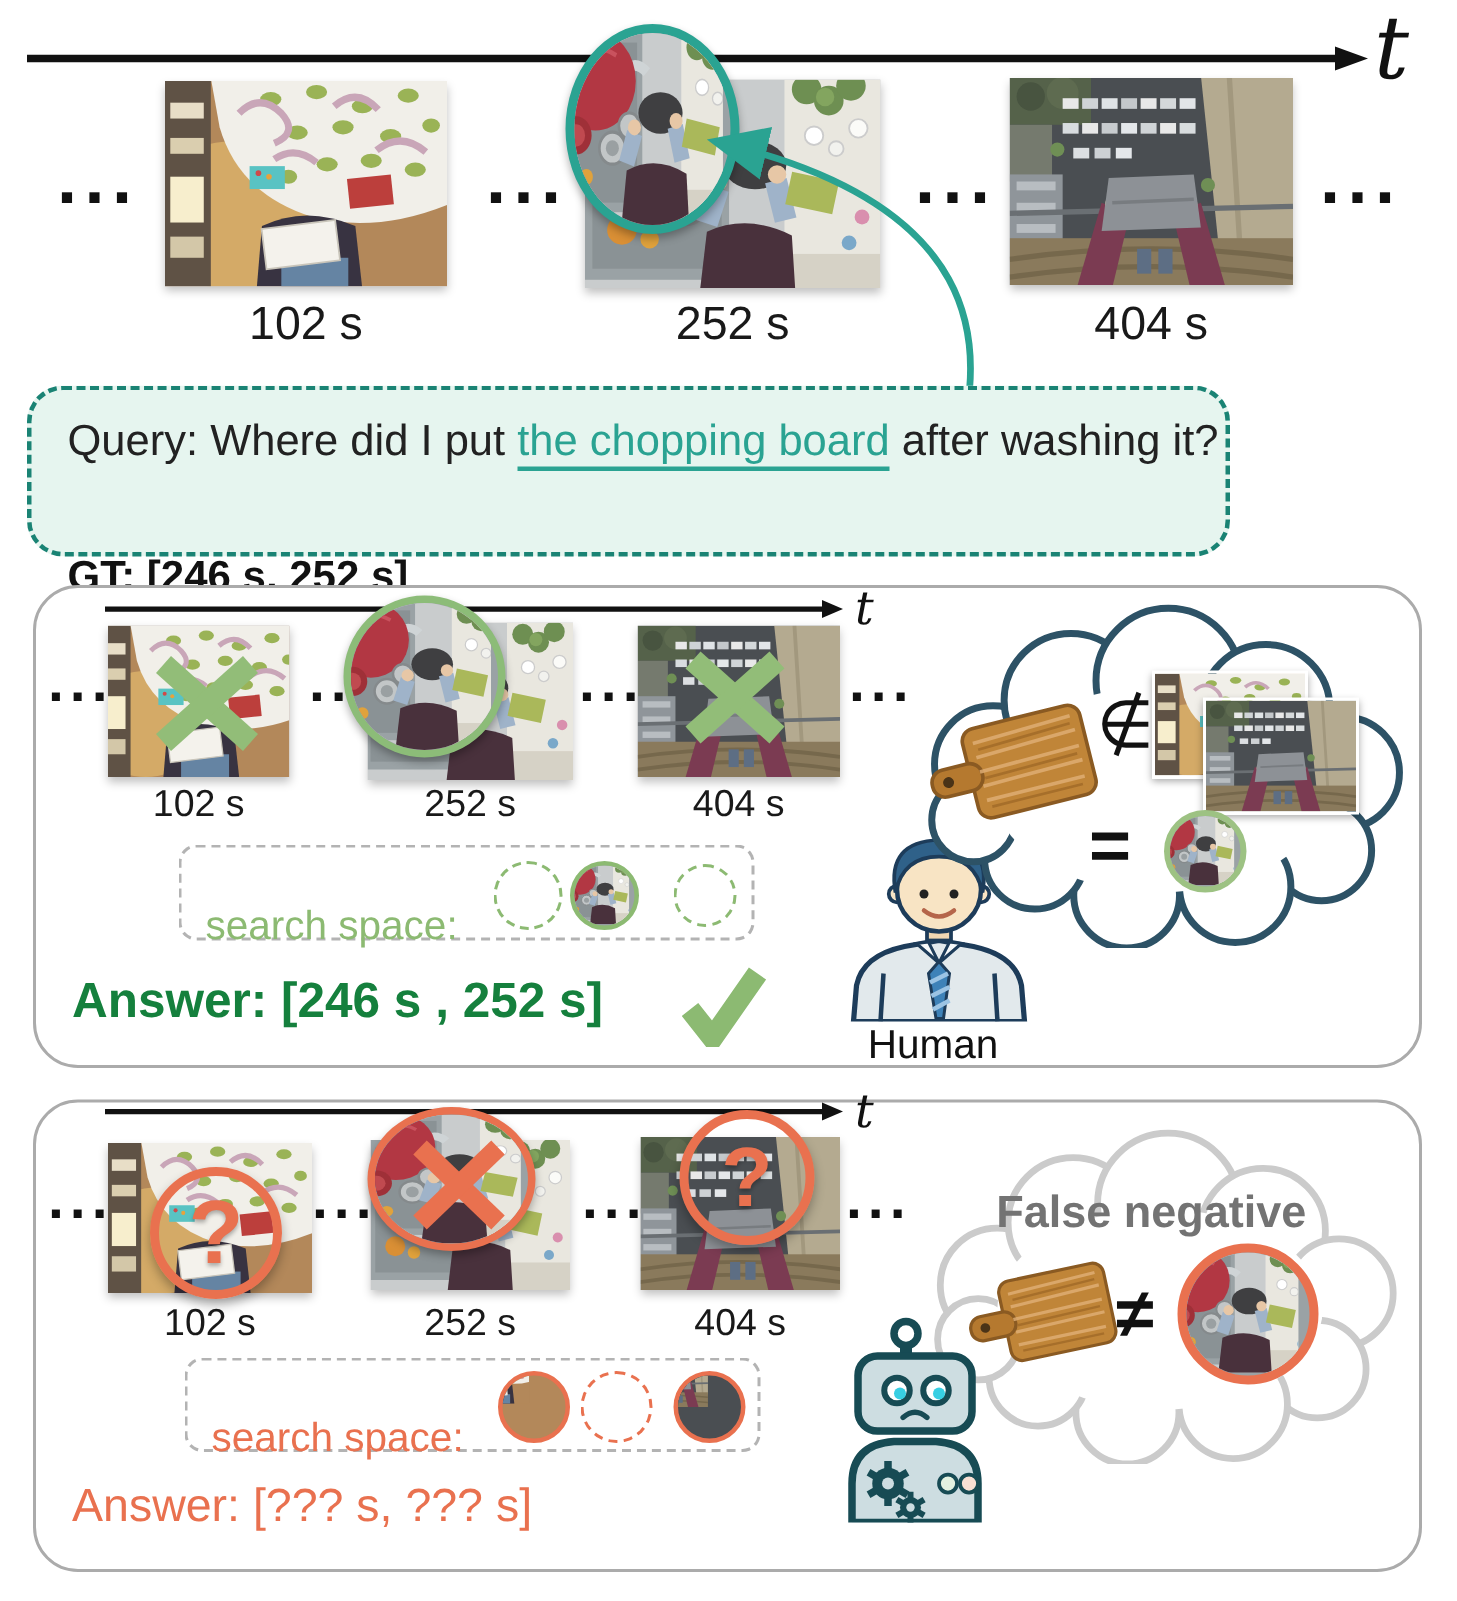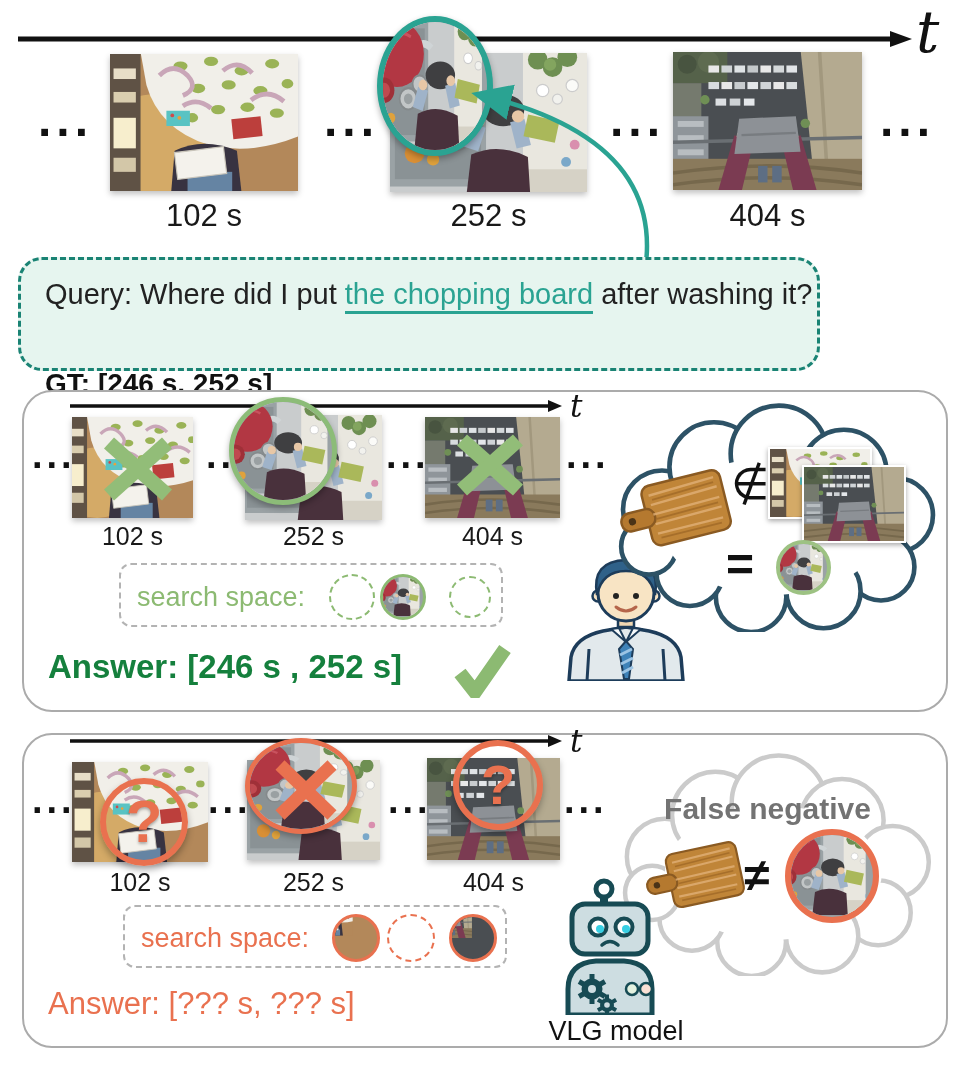--- a/index.html
+++ b/index.html
@@ -12,21 +12,21 @@
   .frame svg{display:block;width:100%;height:100%;}
   .time-label{position:absolute;text-align:center;color:#191919;}
   .magnifier{position:absolute;border-radius:50%;overflow:hidden;box-sizing:border-box;background:#9aa2a5;
              box-shadow:0 3px 6px rgba(0,0,0,.3);}
   .magnifier svg.scene{position:absolute;left:0;top:0;width:100%;height:100%;}
   .qcircle{position:absolute;border-radius:50%;box-sizing:border-box;display:flex;align-items:center;justify-content:center;
            box-shadow:0 4px 7px rgba(0,0,0,.3);}
   .qmark{font-weight:800;color:#e9714f;text-shadow:0 2px 3px rgba(0,0,0,.3);line-height:1;}
   .panel{position:absolute;background:#fff;border:2px solid #ababab;border-radius:30px;box-sizing:border-box;}
   .ssbox{position:absolute;border:2px dashed #b3b3b3;border-radius:12px;box-sizing:border-box;}
-  .sslabel{position:absolute;line-height:1;}
+  .sslabel{position:absolute;line-height:1;margin-top:20px;}
   .sscircle{position:absolute;border-radius:50%;box-sizing:border-box;overflow:hidden;}
   .sscircle svg{display:block;width:100%;height:100%;}
   .ssdashed{position:absolute;border-radius:50%;box-sizing:border-box;}
   .answer{position:absolute;line-height:1;white-space:nowrap;}
   .figure-label{position:absolute;text-align:center;color:#111;}
   .cloud-content{position:absolute;line-height:1;}
   .thumb-circ{position:absolute;border-radius:50%;overflow:hidden;box-sizing:border-box;background:#9aa2a5;}
   .thumb-circ svg{display:block;width:100%;height:100%;}
   .stackframe{position:absolute;border:2px solid #fff;box-shadow:0 2px 5px rgba(0,0,0,.35);overflow:hidden;}
   .stackframe svg{display:block;width:100%;height:100%;}
@@ -367,20 +367,21 @@
   </div>
 
   <div class="answer" style="left:48px;top:650px;font-size:33px;font-weight:bold;color:#15803d;">Answer: [246 s , 252 s]</div>
   <svg class="abs" style="left:453px;top:642px;" width="60" height="56">
     <polyline points="7,31 22,50 52,7" fill="none" stroke="#8cba72" stroke-width="14"></polyline>
   </svg>
 
   <svg class="abs" style="left:551px;top:549px;" width="150" height="132">
     <use href="#human-sym"></use>
   </svg>
+  <div class="figure-label" style="left:552px;top:681px;width:140px;font-size:27px;">Human</div>
 
   <svg class="abs" style="left:593px;top:400px;color:#2d5266;" width="357" height="232" viewBox="0 0 360 250">
     <use href="#cloud-sym"></use>
   </svg>
   <div class="abs" style="left:613px;top:462px;width:122px;height:100px;transform:rotate(-14deg);">
     <svg width="122" height="100" viewBox="0 0 200 140">
         <use href="#board-sym"></use>
       </svg>
   </div>
   <div class="cloud-content" style="left:731px;top:462px;font-size:44px;color:#111;">∉</div>
@@ -479,15 +480,14 @@
   <div class="cloud-content" style="left:744px;top:852px;font-size:46px;font-weight:bold;color:#111;">≠</div>
   <div class="thumb-circ" style="left:785px;top:829px;width:94px;height:94px;border:6px solid #e9714f;">
     <svg viewBox="8 2 88 88" preserveAspectRatio="xMidYMid slice">
         <use href="#scene-252"></use>
       </svg>
   </div>
 
   <svg class="abs" style="left:558px;top:877px;" width="118" height="138">
     <use href="#robot-sym"></use>
   </svg>
-  <div class="figure-label" style="left:540px;top:1016px;width:152px;font-size:27px;">VLG model</div>
 
 </div>
 
 </body></html>

